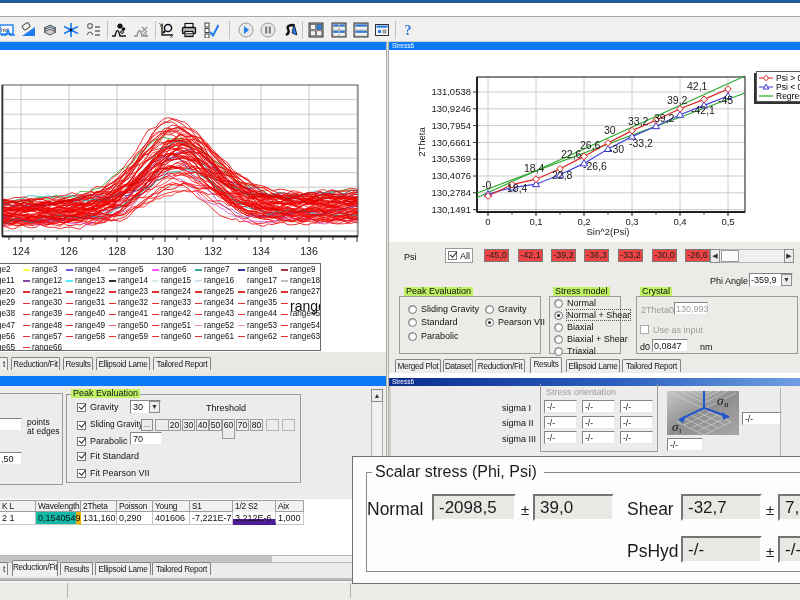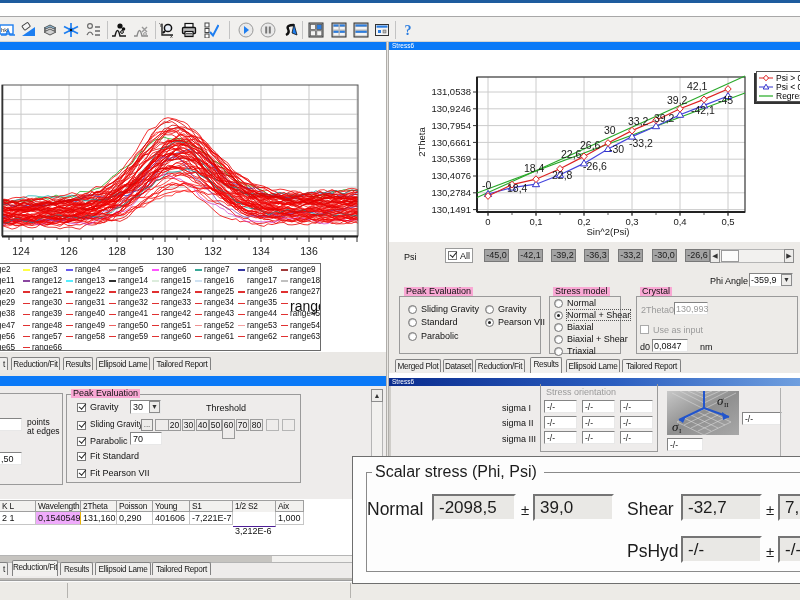--- a/index.html
+++ b/index.html
@@ -4,33 +4,33 @@
 body { width:800px; height:600px; overflow:hidden; position:relative;
   font-family:"Liberation Sans", sans-serif; background:#ffffff; }
 .abs { position:absolute; }
 .titlebar { position:absolute; background:#0a79f7; }
 .tb2 { background:linear-gradient(90deg,#0a2c8e 0%, #2b5ec0 55%, #6f9fdf 100%); }
 .tabs { position:absolute; font-size:9.5px; color:#1a1a1a; }
 .tab { position:absolute; border:1px solid #828282; border-bottom:none;
   border-radius:2px 2px 0 0; text-align:center; padding-top:2px; height:13px;
   font-size:8.2px; letter-spacing:-0.3px; overflow:hidden; white-space:nowrap; }
 .gb { position:absolute; border:1px solid #9a9a9a; }
-.gbl { position:absolute; background:#f9a8d4; font-size:9px; color:#111; padding:0 2px; line-height:9px;}
+.gbl { position:absolute; background:#bef264; font-size:9px; color:#111; padding:0 2px; line-height:9px;}
 .radio { position:absolute; width:9px; height:9px; border-radius:50%; background:#fff;
   border:1px solid #777; box-shadow:inset 0.5px 0.5px 1px #999;}
 .radio.sel::after { content:""; position:absolute; left:2px; top:2px; width:3px; height:3px;
   border-radius:50%; background:#222; }
 .cb { position:absolute; width:9px; height:9px; background:#fff; border:1px solid #777; }
 .cb.chk::after { content:""; position:absolute; left:0.5px; top:0px; width:5.5px; height:3px;
   border-left:1.6px solid #222; border-bottom:1.6px solid #222; transform:rotate(-50deg); }
 .lbl { position:absolute; font-size:9px; color:#111; white-space:nowrap; }
 .glbl { position:absolute; font-size:9px; color:#9a9a9a; white-space:nowrap; }
 .tbx { position:absolute; background:#fff; border:1px solid #848484;
   border-right-color:#e8e8e8; border-bottom-color:#e8e8e8; font-size:9.5px; color:#111; padding:1px 2px; }
-.psibtn { position:absolute; width:25px; height:13px; background:#a3a3a3; border:1px solid #787878;
+.psibtn { position:absolute; width:25px; height:13px; background:#ef4444; border:1px solid #787878;
   font-size:9px; color:#1c1c1c; text-align:center; line-height:11px; }
 .sb { position:absolute; background:#f2f1ef; border:1px solid #b5b5b5; }
 .sbb { position:absolute; background:#edecea; border:1px solid #8c8c8c; text-align:center;
   font-size:7px; color:#333; }
 .bigtbx { position:absolute; background:#e9e8e5;
   border-top:2px solid #757575; border-left:2px solid #757575;
   border-bottom:2px solid #fdfdfd; border-right:2px solid #fdfdfd;
   font-size:17px; color:#1c1c1c; padding:2px 5px; }
 </style></head><body>
 
@@ -627,31 +627,31 @@
 <div class="abs" style="left:250px;top:419px;width:13px;height:12px;border:1px solid #9a9a9a;background:#eeeceb;font-size:8.5px;text-align:center;color:#111;line-height:11px">80</div>
 <div class="abs" style="left:266px;top:419px;width:13px;height:12px;border:1px solid #b5b5b5;background:#eeeceb"></div>
 <div class="abs" style="left:282px;top:419px;width:13px;height:12px;border:1px solid #b5b5b5;background:#eeeceb"></div>
 <div class="tbx" style="left:130px;top:432px;width:32px;height:13px;font-size:9px">70</div>
 <div class="sb" style="left:371px;top:389px;width:12px;height:170px"></div>
 <div class="sbb" style="left:371px;top:389px;width:12px;height:13px;line-height:11px">▲</div>
 <div class="abs" style="left:0;top:499px;width:371px;height:56px;background:#ffffff"></div>
 <div class="abs" style="left:0px;top:500px;width:36px;height:12px;background:#f2f1ef;border:1px solid #9f9f9f;border-left:none;font-size:8.3px;letter-spacing:-0.2px;color:#111;padding-left:2px">K  L</div>
 <div class="abs" style="left:0px;top:512px;width:36px;height:13px;background:#fff;border-right:1px solid #c6c6c6;border-bottom:1px solid #c6c6c6;font-size:9px;color:#111;padding-left:2px;padding-top:1px">2 1</div>
 <div class="abs" style="left:36px;top:500px;width:45px;height:12px;background:#f2f1ef;border:1px solid #9f9f9f;border-left:none;font-size:8.3px;letter-spacing:-0.2px;color:#111;padding-left:2px">Wavelength</div>
-<div class="abs" style="left:36px;top:512px;width:45px;height:13px;background:#f0abfc;border-right:1px solid #eab308;border-bottom:1px solid #c6c6c6;font-size:9px;color:#111;padding-left:2px;padding-top:1px">0,1540549</div>
+<div class="abs" style="left:36px;top:512px;width:45px;height:13px;background:#14b8a6;border-right:5px solid #eab308;border-bottom:1px solid #c6c6c6;font-size:9px;color:#111;padding-left:2px;padding-top:1px">0,1540549</div>
 <div class="abs" style="left:81px;top:500px;width:36px;height:12px;background:#f2f1ef;border:1px solid #9f9f9f;border-left:none;font-size:8.3px;letter-spacing:-0.2px;color:#111;padding-left:2px">2Theta</div>
 <div class="abs" style="left:81px;top:512px;width:36px;height:13px;background:#fff;border-right:1px solid #c6c6c6;border-bottom:1px solid #c6c6c6;font-size:9px;color:#111;padding-left:2px;padding-top:1px">131,160</div>
 <div class="abs" style="left:117px;top:500px;width:36px;height:12px;background:#f2f1ef;border:1px solid #9f9f9f;border-left:none;font-size:8.3px;letter-spacing:-0.2px;color:#111;padding-left:2px">Poisson</div>
 <div class="abs" style="left:117px;top:512px;width:36px;height:13px;background:#fff;border-right:1px solid #c6c6c6;border-bottom:1px solid #c6c6c6;font-size:9px;color:#111;padding-left:2px;padding-top:1px">0,290</div>
 <div class="abs" style="left:153px;top:500px;width:37px;height:12px;background:#f2f1ef;border:1px solid #9f9f9f;border-left:none;font-size:8.3px;letter-spacing:-0.2px;color:#111;padding-left:2px">Young</div>
 <div class="abs" style="left:153px;top:512px;width:37px;height:13px;background:#fff;border-right:1px solid #c6c6c6;border-bottom:1px solid #c6c6c6;font-size:9px;color:#111;padding-left:2px;padding-top:1px">401606</div>
 <div class="abs" style="left:190px;top:500px;width:43px;height:12px;background:#f2f1ef;border:1px solid #9f9f9f;border-left:none;font-size:8.3px;letter-spacing:-0.2px;color:#111;padding-left:2px">S1</div>
 <div class="abs" style="left:190px;top:512px;width:43px;height:13px;background:#fff;border-right:1px solid #c6c6c6;border-bottom:1px solid #c6c6c6;font-size:9px;color:#111;padding-left:2px;padding-top:1px">-7,221E-7</div>
 <div class="abs" style="left:233px;top:500px;width:43px;height:18px;background:#f2f1ef;border:1px solid #9f9f9f;border-left:none;font-size:8.3px;letter-spacing:-0.2px;color:#111;padding-left:2px">1/2 S2</div>
-<div class="abs" style="left:233px;top:512px;width:43px;height:13px;background:#fff;border-right:1px solid #c6c6c6;border-bottom:1px solid #4c1d95;font-size:9px;color:#111;padding-left:2px;padding-top:14px">3,212E-6</div>
+<div class="abs" style="left:233px;top:512px;width:43px;height:13px;background:#fff;border-right:1px solid #c6c6c6;border-bottom:6px solid #4c1d95;font-size:9px;color:#111;padding-left:2px;padding-top:1px">3,212E-6</div>
 <div class="abs" style="left:276px;top:500px;width:28px;height:12px;background:#f2f1ef;border:1px solid #9f9f9f;border-left:none;font-size:8.3px;letter-spacing:-0.2px;color:#111;padding-left:2px">Aix</div>
 <div class="abs" style="left:276px;top:512px;width:28px;height:13px;background:#fff;border-right:1px solid #c6c6c6;border-bottom:1px solid #c6c6c6;font-size:9px;color:#111;padding-left:2px;padding-top:1px">1,000</div>
 <div class="sb" style="left:0;top:555px;width:371px;height:8px;border-left:none"></div>
 <div class="abs" style="left:0;top:556px;width:272px;height:6px;background:#c6c4c0"></div>
 <div class="tabs" style="left:0;top:562px;width:800px;height:17px">
     <div class="tab" style="left:-30px;top:0px;width:38px;height:13px;background:#efeeec;text-align:right;padding-right:2px;">t</div>
     <div class="tab" style="left:12px;top:-2px;width:46px;height:16px;background:#f2f1ef;">Reduction/Fit</div>
     <div class="tab" style="left:60px;top:0px;width:33px;height:13px;background:#efeeec;">Results</div>
     <div class="tab" style="left:95px;top:0px;width:56px;height:13px;background:#efeeec;">Ellipsoid Lame</div>
     <div class="tab" style="left:152px;top:0px;width:59px;height:13px;background:#efeeec;">Tailored Report</div>

